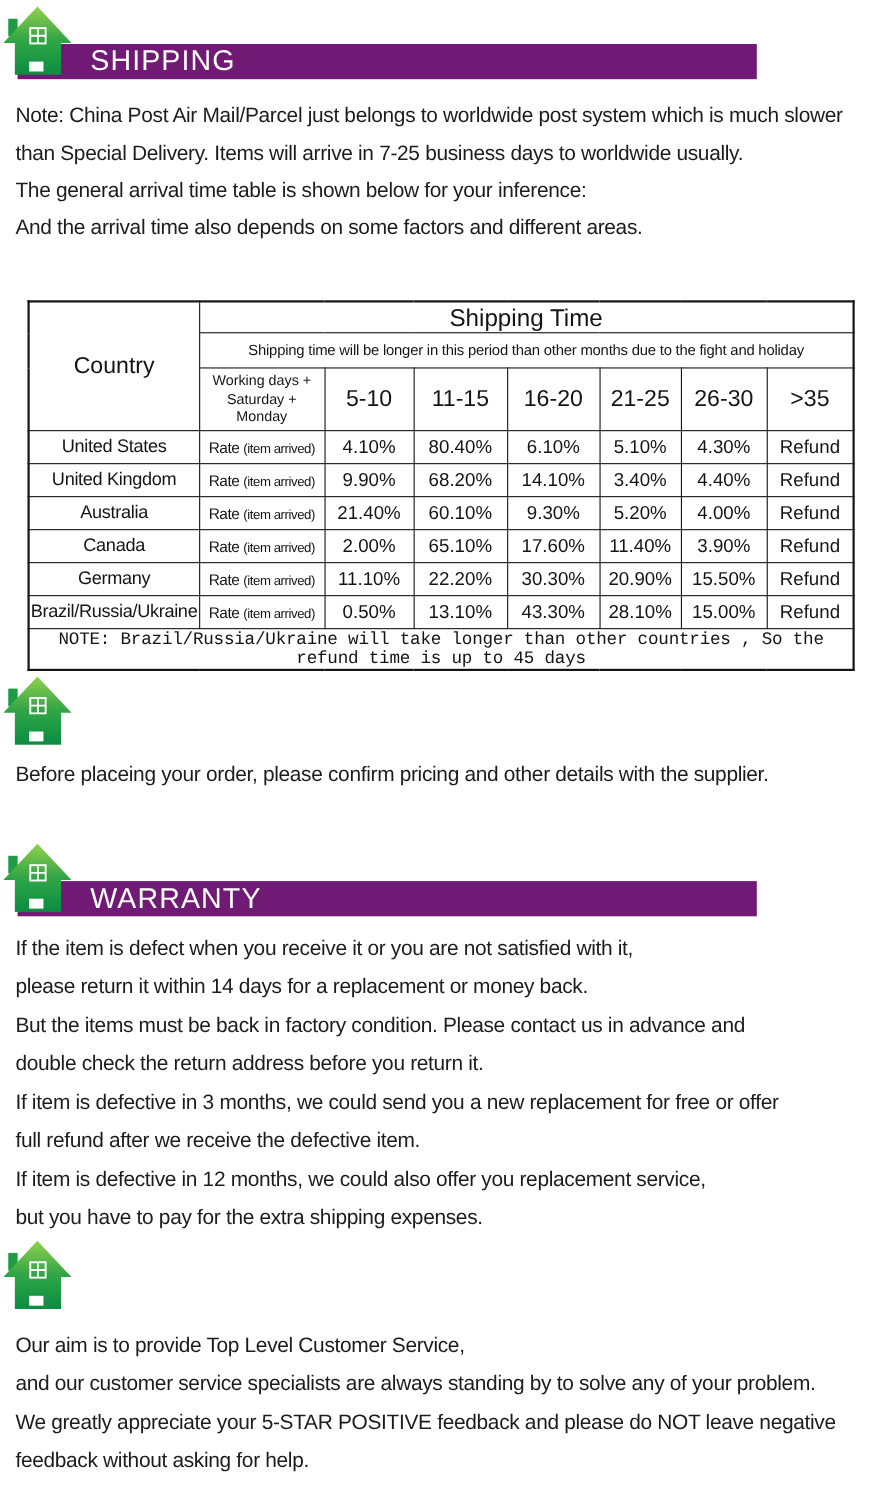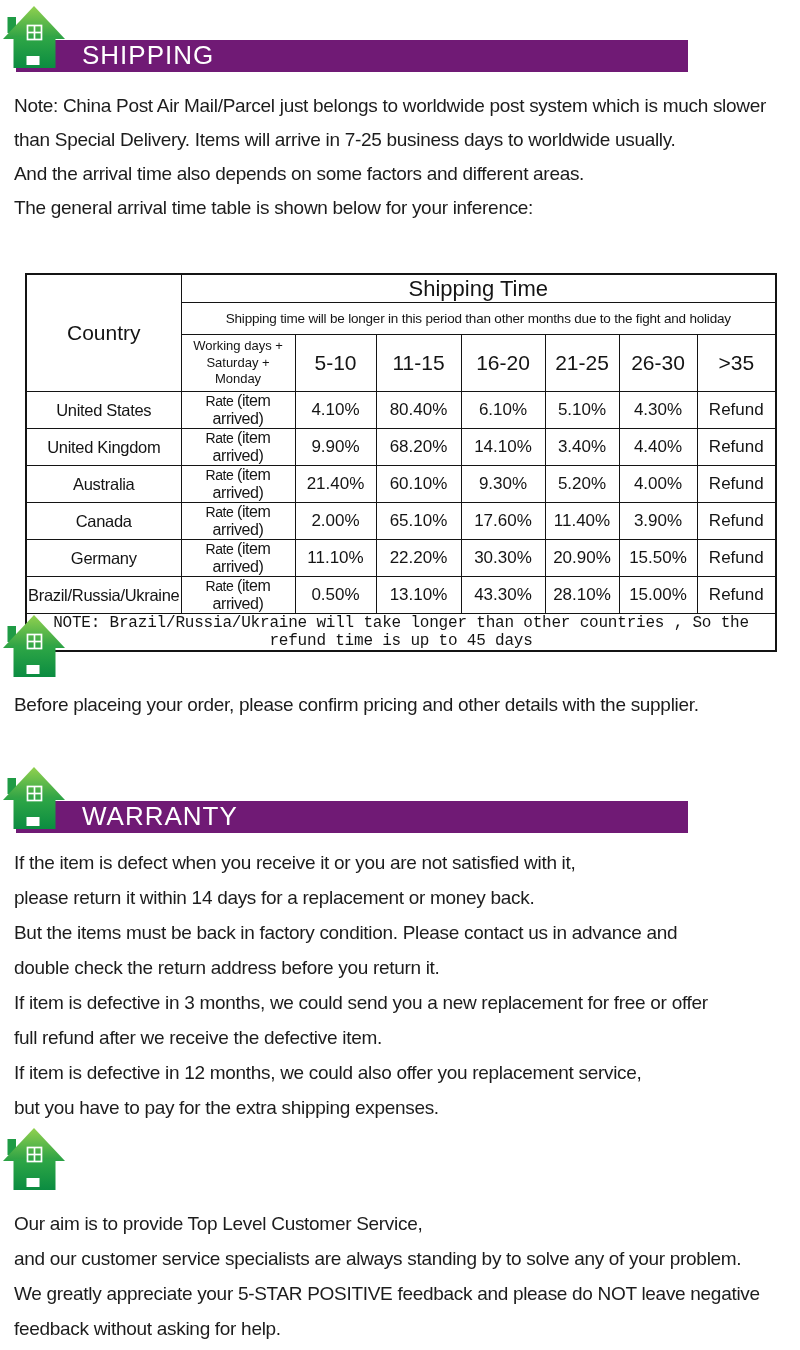--- a/index.html
+++ b/index.html
@@ -44,21 +44,21 @@
   .r-data td{height:29px;}
   .r-note td{height:29px;}
   .c-country-h{font-size:21px;}
   .c-main-h{font-size:22px;}
   .c-sub-h{font-size:13.5px;letter-spacing:-0.2px;}
   .c-wd{font-size:13px;line-height:1.3;}
   .c-wd span{display:block;}
   .c-range{font-size:21px;}
   .c-country{font-size:16.5px;letter-spacing:-0.3px;}
   .c-rate{font-size:14px;letter-spacing:-0.4px;}
-  .c-rate .rate-sub{font-size:16px;}
+  .c-rate .rate-sub{font-size:12px;}
   .c-val{font-size:17px;}
   .c-note{font-size:16px;letter-spacing:-0.2px;font-family:Liberation Mono, monospace;}
 </style>
 </head>
 <body>
 
 <svg width="0" height="0" style="position:absolute" aria-hidden="true">
   <defs>
     <linearGradient id="gRoof" x1="0" y1="0" x2="0" y2="1">
       <stop offset="0" stop-color="#92d14f"></stop>
@@ -85,22 +85,22 @@
         <rect x="24.5" y="20.5" width="14" height="14"></rect>
         <line x1="31.5" y1="20.5" x2="31.5" y2="34.5"></line>
         <line x1="24.5" y1="27.5" x2="38.5" y2="27.5"></line>
       </g>
       <rect x="23.5" y="51" width="13" height="9" fill="#ffffff"></rect>
     </svg>
   </div>
   <div class="para lh34" style="top:89px">
     <div class="line">Note: China Post Air Mail/Parcel just belongs to worldwide post system which is much slower</div>
     <div class="line">than Special Delivery. Items will arrive in 7-25 business days to worldwide usually.</div>
+    <div class="line">The general arrival time table is shown below for your inference:</div>
     <div class="line">And the arrival time also depends on some factors and different areas.</div>
-    <div class="line">The general arrival time table is shown below for your inference:</div>
   </div>
 
   <table class="ship-table">
     <colgroup>
       <col style="width:155px">
         <col style="width:114px">
         <col style="width:81px">
         <col style="width:85px">
       <col style="width:84px">
         <col style="width:74px">

